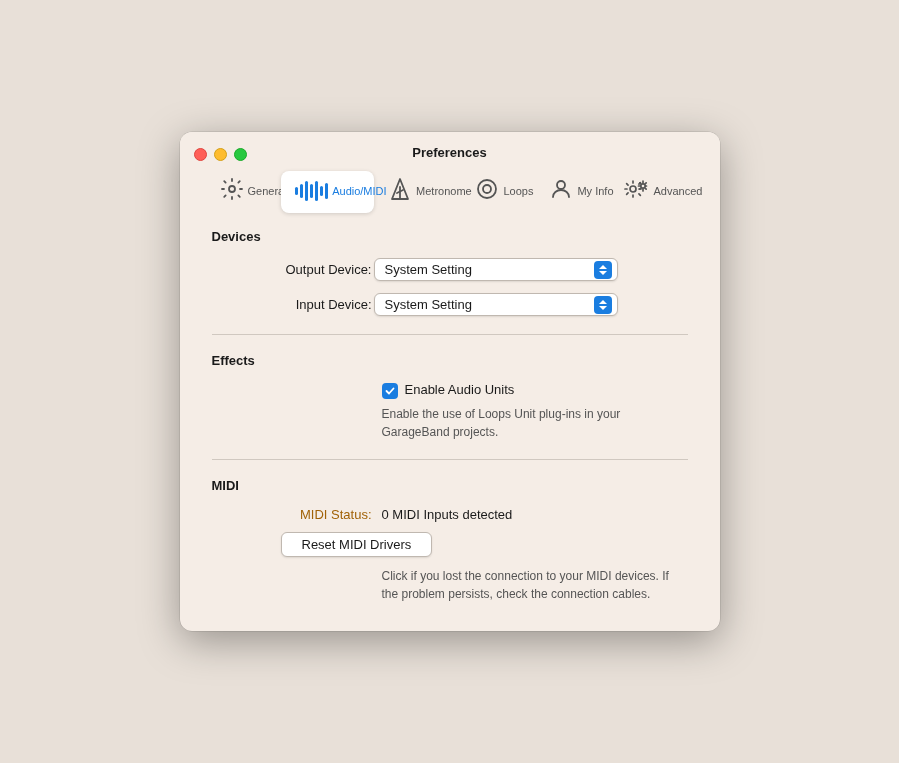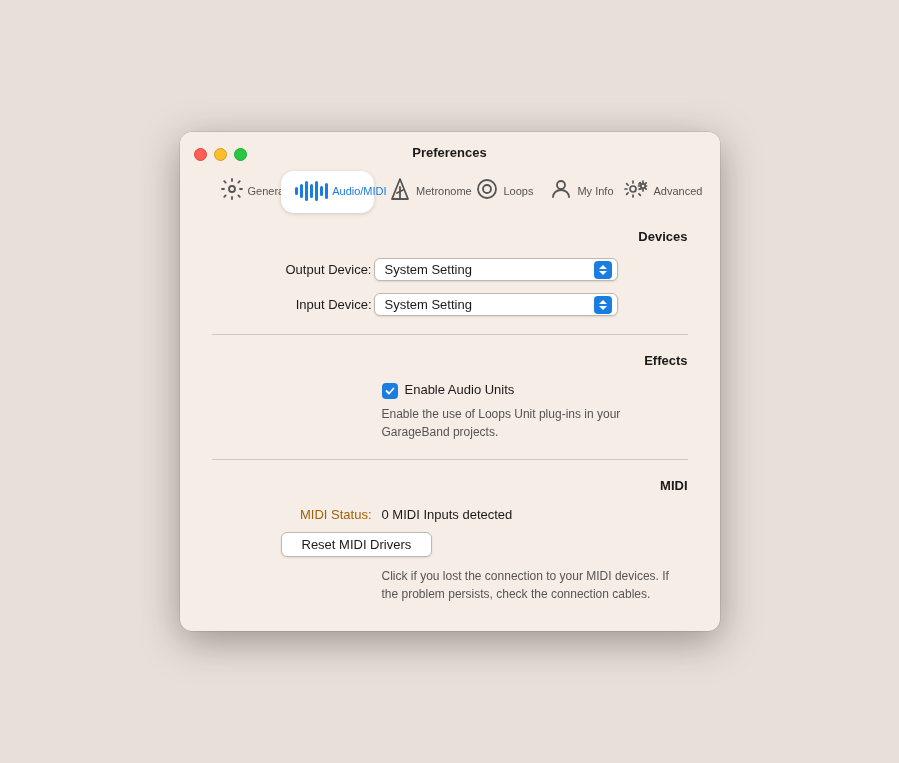--- a/index.html
+++ b/index.html
@@ -68,21 +68,20 @@
       padding: 6px 14px 8px;
       cursor: pointer;
       border-radius: 8px;
       gap: 4px;
       min-width: 74px;
     }
 
     .tab.active {
       background: white;
       box-shadow: 0 1px 4px rgba(0,0,0,0.15);
-      border-radius: 13px;
     }
 
     .tab-icon {
       font-size: 22px;
       line-height: 1;
       color: #555;
     }
 
     .tab.active .tab-icon {
       color: #1a7de0;
@@ -125,21 +124,20 @@
       background: #d0c8c0;
       margin: 18px 0;
     }
 
     
     .section-title {
       font-size: 13px;
       font-weight: 700;
       color: #1a1a1a;
       margin-bottom: 14px;
-      text-align: right;
     }
 
     
     .form-row {
       display: flex;
       align-items: center;
       margin-bottom: 12px;
     }
 
     .form-label {

